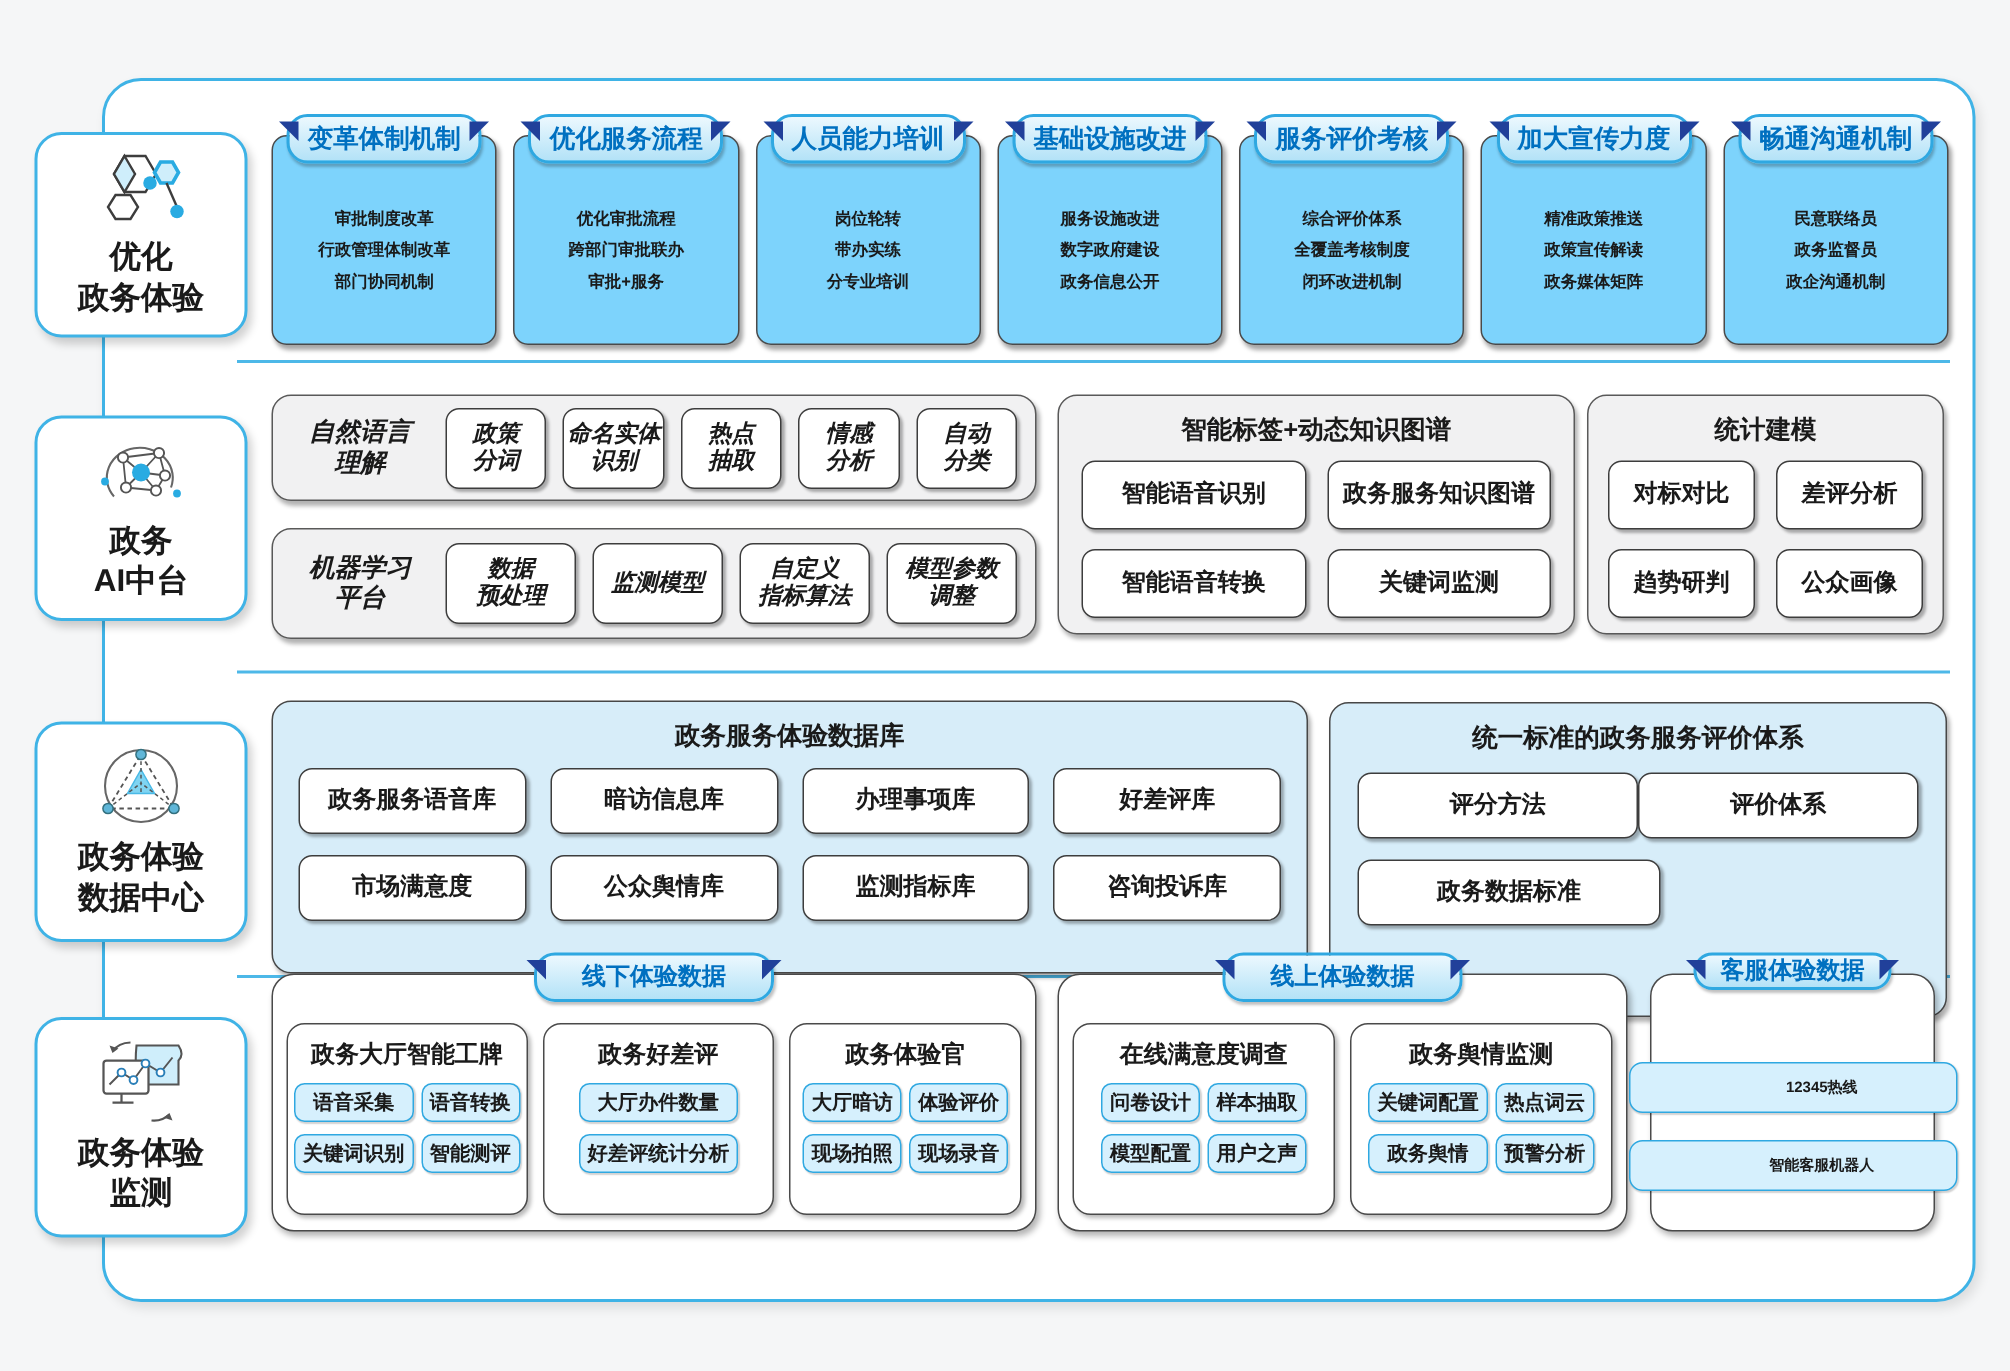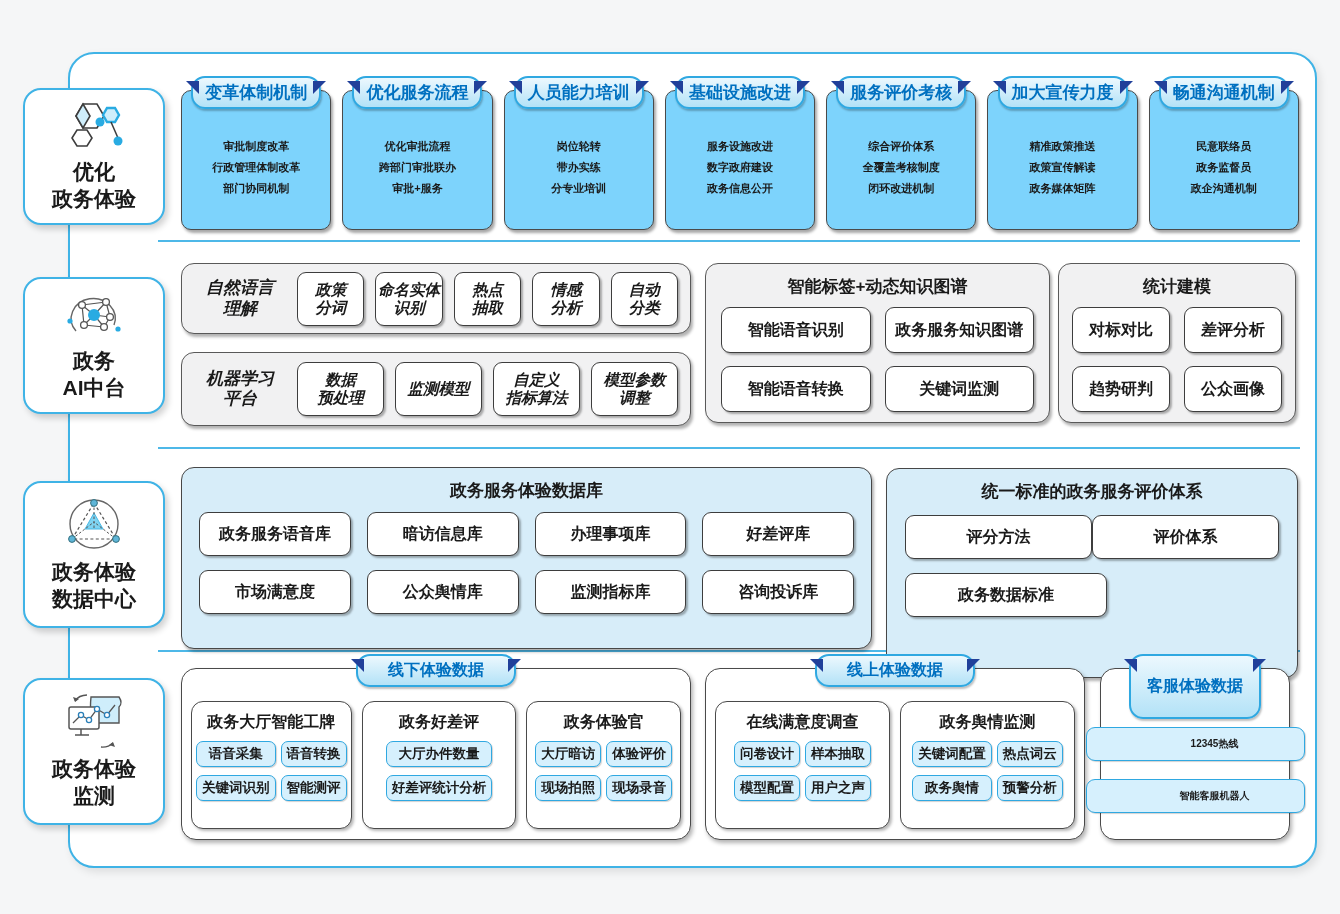--- a/index.html
+++ b/index.html
@@ -71,21 +71,21 @@
   .kg-grid .white-box{height:44px;}
   .db-grid{display:grid;grid-template-columns:repeat(4,1fr);gap:14px 16px;margin-top:10px;}
   .db-grid .white-box{height:42px;}
   .eval-row{display:flex;margin-top:12px;}
   .eval-row .white-box{flex:1;height:42px;}
   .eval-center{display:flex;margin-top:14px;}
   .eval-center .white-box{width:200px;height:42px;}
 
   
   .bottom-panel{
-    position:absolute;top:668px;height:172px;background:#fff;
+    position:absolute;top:649px;height:172px;background:#fff;
     border:1.5px solid #4a4a4a;border-radius:15px;
     box-shadow:2px 3px 4px rgba(0,0,0,0.30);box-sizing:border-box;
   }
   .bp-tab{font-size:16px;padding:4px 30px;}
   .sub-cards{display:flex;gap:10px;padding:32px 9px 10px;height:100%;box-sizing:border-box;}
   .sub-card{
     flex:1;background:#fff;border:1.5px solid #4a4a4a;border-radius:12px;
     box-shadow:2px 2px 3px rgba(0,0,0,0.28);
     display:flex;flex-direction:column;align-items:center;gap:8px;padding:10px 4px;
   }
@@ -341,19 +341,19 @@
           <div class="chip">关键词配置</div>
           <div class="chip">热点词云</div>
           <div class="chip">政务舆情</div>
           <div class="chip">预警分析</div>
         </div>
       </div>
     </div>
   </div>
 
   <div class="bottom-panel" style="left:1100px;width:190px;">
-    <div class="tab-pill bp-tab" style="padding:20px 16px;">客服体验数据</div>
+    <div class="tab-pill bp-tab" style="padding:0 16px;">客服体验数据</div>
     <div class="service-body">
       <div class="chip wide">12345热线</div>
       <div class="chip wide">智能客服机器人</div>
     </div>
   </div>
 </div>
 
 </body></html>

